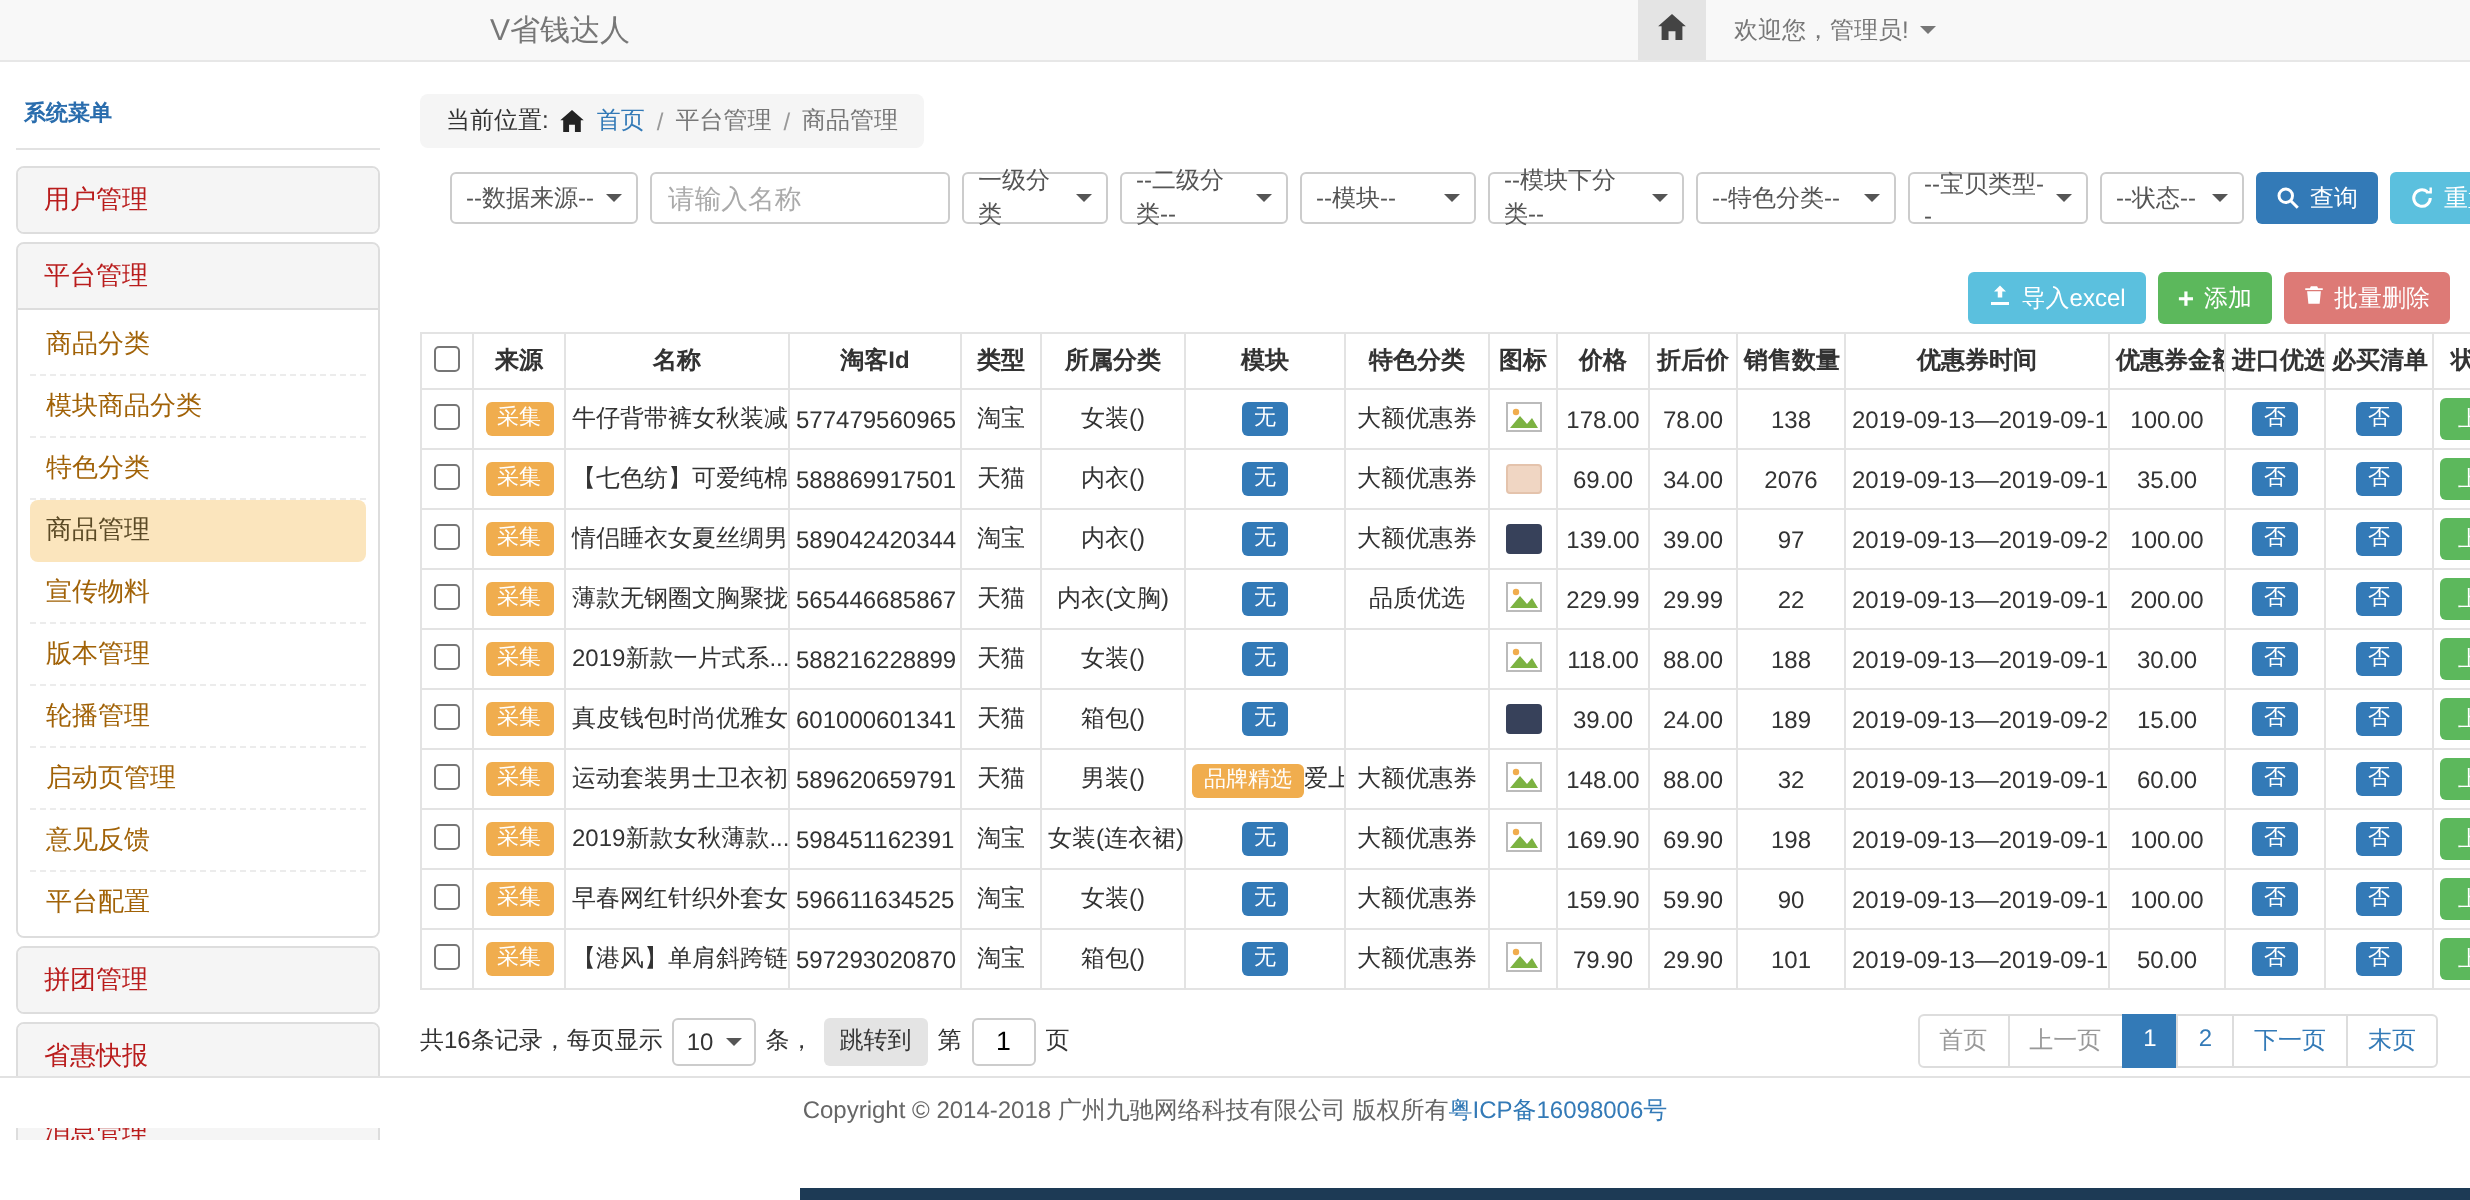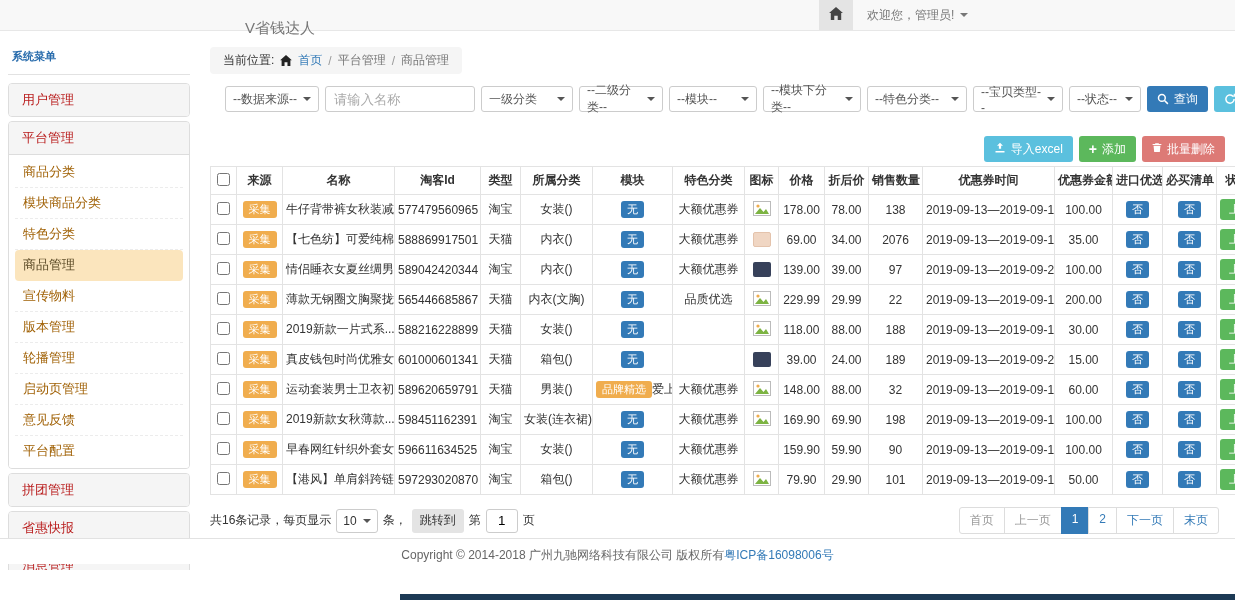--- a/index.html
+++ b/index.html
@@ -3,21 +3,21 @@
 <meta charset="utf-8">
 <style>
   * { box-sizing: border-box; margin: 0; padding: 0; }
   html,body { width:1235px; height:600px; }
   body {
     font-family: "Liberation Sans", "DejaVu Sans", sans-serif;
     font-size: 12px; color:#333; background:#fff; position:relative; overflow:hidden;
   }
   
   .navbar { height:31px; background:#f8f8f8; border-bottom:1px solid #e7e7e7; position:relative; }
-  .brand { position:absolute; left:245px; top:19px; color:#777; font-size:15px; }
+  .brand { position:absolute; left:245px; top:6px; color:#777; font-size:15px; }
   .nav-right { position:absolute; left:819px; top:0; height:100%; display:flex; align-items:center; }
   .home-btn { width:34px; height:100%; background:#e4e4e4; display:flex; align-items:center; justify-content:center; color:#444; cursor:pointer; }
   .welcome { padding:0 14px; color:#777; display:flex; align-items:center; gap:6px; cursor:pointer; }
   .caret { width:0; height:0; border-left:4px solid transparent; border-right:4px solid transparent; border-top:4px solid #777; }
   
   .layout { display:flex; align-items:flex-start; height:539px; overflow:hidden; }
   
   .sidebar { width:182px; margin:14px 0 0 8px; flex:0 0 182px; height:525px; overflow:hidden; font-size:13px; }
   .sidebar-title { color:#2a6dad; font-size:11px; font-weight:bold; padding:4px 4px 10px; border-bottom:1px solid #e2e2e2; margin-bottom:8px; }
   .panel { border:1px solid #ddd; border-radius:4px; margin-bottom:4px; overflow:hidden; background:#f5f5f5; }
@@ -144,21 +144,21 @@
       <span class="crumb-sep">/</span>
       <span class="crumb-muted">商品管理</span>
     </div>
 
     <div class="filter-bar" id="filter-bar">
         <div class="select-box" style="width: 94px;">
           <span>--数据来源--</span>
           <span class="sel-caret"></span>
         </div>
         <input class="text-input" placeholder="请输入名称" style="">
-        <div class="select-box" style="width: 92px;">
+        <div class="select-box" style="width: 73px;">
           <span>一级分类</span>
           <span class="sel-caret"></span>
         </div>
         <div class="select-box" style="width: 84px;">
           <span>--二级分类--</span>
           <span class="sel-caret"></span>
         </div>
         <div class="select-box" style="width: 88px;">
           <span>--模块--</span>
           <span class="sel-caret"></span>

